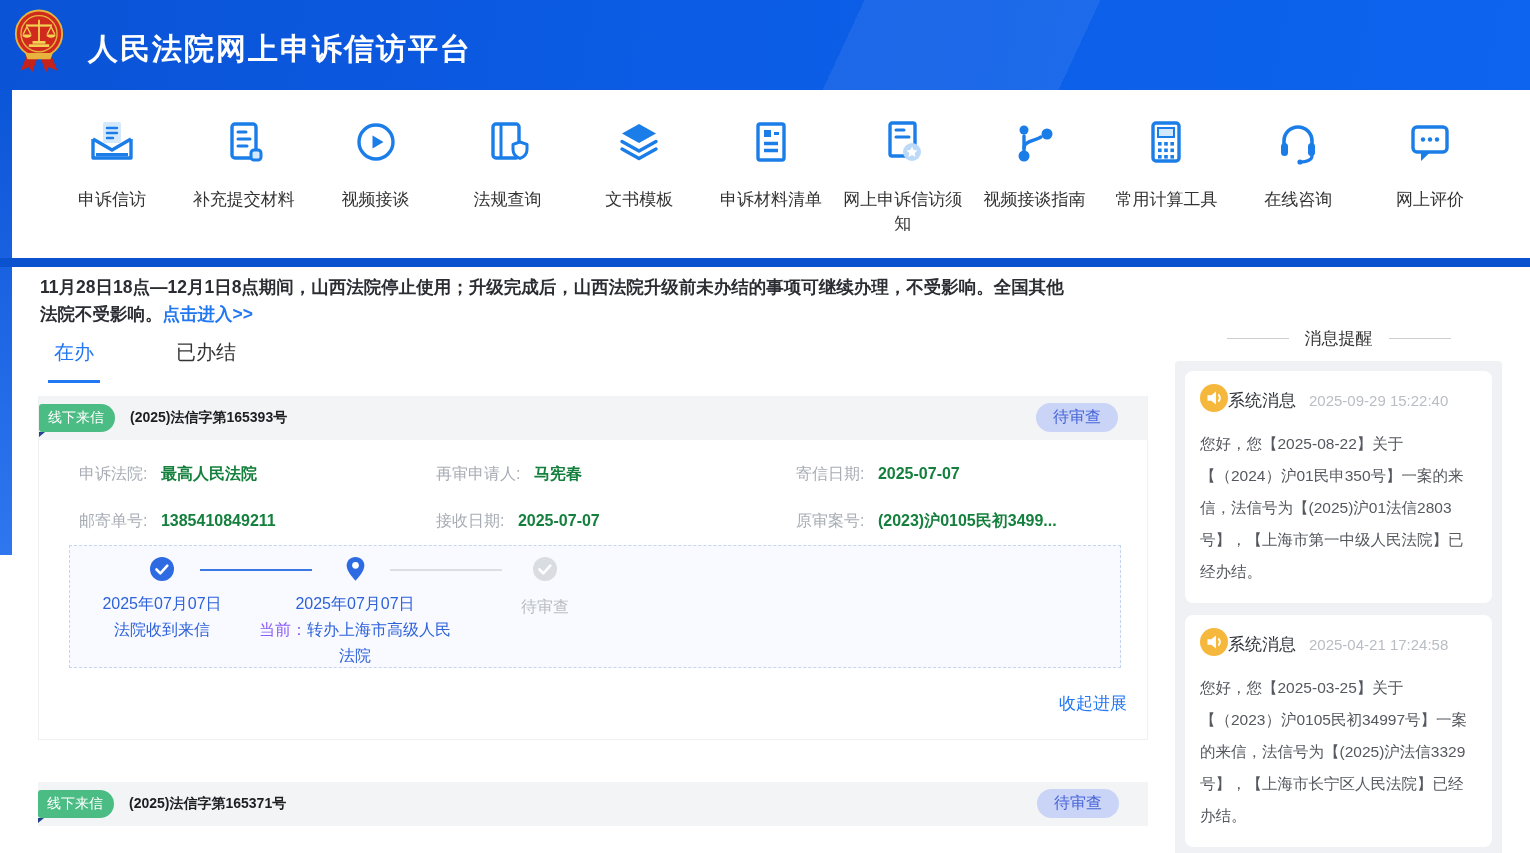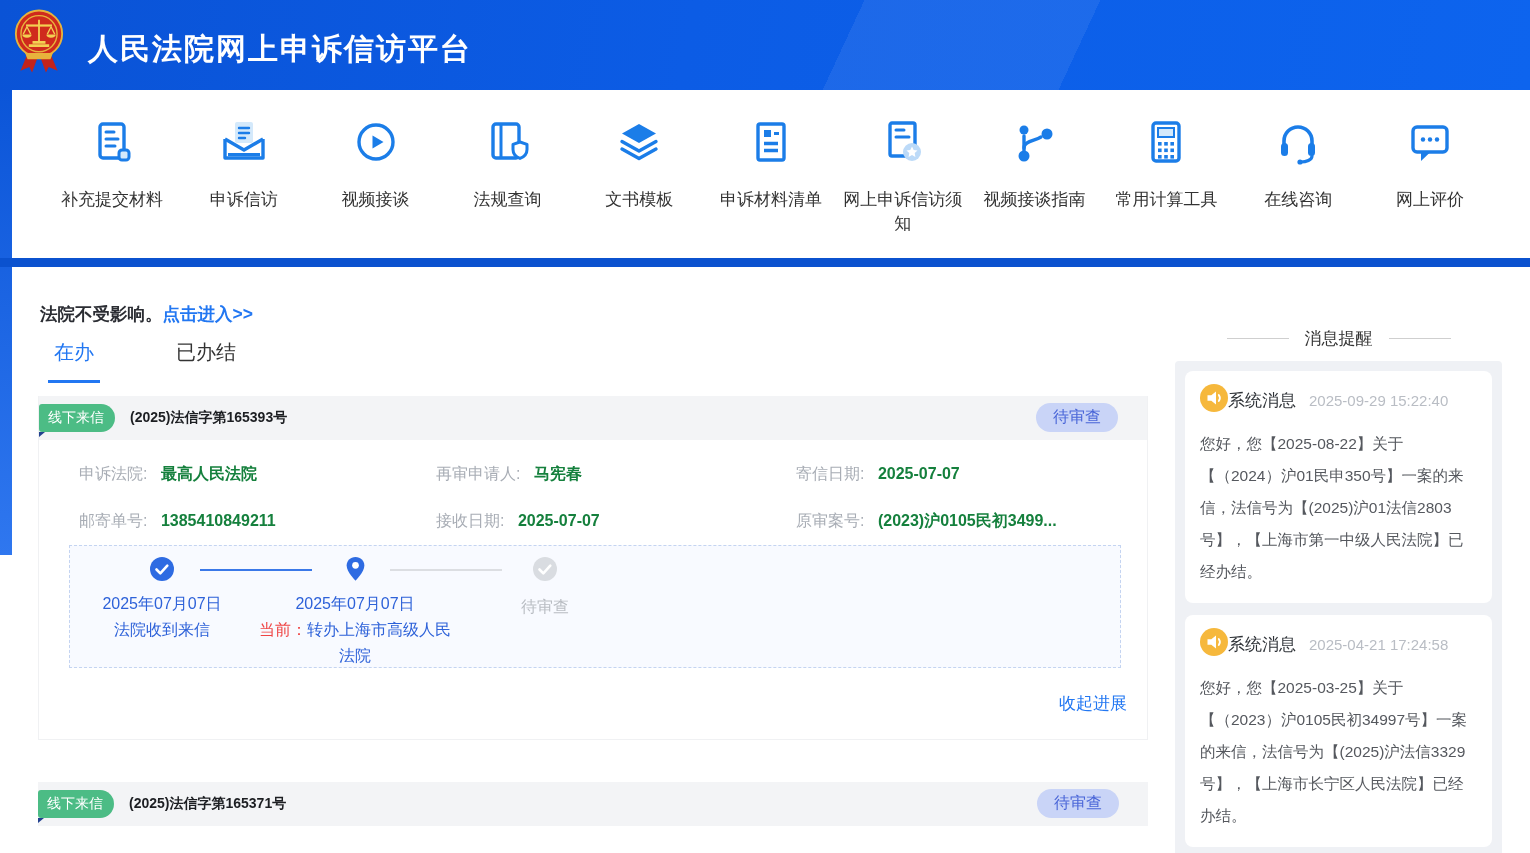--- a/index.html
+++ b/index.html
@@ -56,21 +56,21 @@
   .f-value { color:#15803d; font-weight:700; margin-left:9px; }
   .r1 { top:24px; } .r2 { top:71px; }
   .c1 { left:40px; } .c2 { left:397px; } .c3 { left:757px; }
 
   .timeline { position:absolute; left:30px; top:149px; width:1052px; height:123px;
     background:#f8faff; border:1px dashed #c4d4f1; }
   .step { position:absolute; top:10px; width:200px; text-align:center; }
   .step-icon { height:28px; }
   .step-date { margin-top:7px; font-size:16px; color:#2e62d9; line-height:26px; }
   .step-label { font-size:16px; color:#2e62d9; line-height:26px; }
-  .step .red { color:#ef4444; }
+  .step .red { color:#8b5cf6; }
   .step.pending .step-label { color:#b9bdc3; margin-top:10px; }
   .s1 { left:-8px; } .s2 { left:185px; } .s3 { left:375px; }
   .conn { position:absolute; top:23px; height:2px; }
   .conn.blue { left:130px; width:112px; background:#3a78e8; }
   .conn.grey { left:320px; width:112px; background:#dcdee2; }
 
   .collapse { position:absolute; right:20px; top:296px; font-size:17px; color:#2277f2; cursor:pointer; }
 
   
   .sidebar { position:absolute; left:1163px; top:48px; width:327px; height:538px; overflow:hidden; }
@@ -110,36 +110,36 @@
   </div>
 </div>
 
 <div class="left-strip"></div>
 <div class="gap-strip"></div>
 
 <div class="nav">
 
   <div class="nav-item">
     <span><svg viewBox="0 0 48 48">
-      <rect x="12" y="6" width="24" height="34" rx="3" fill="none" stroke="#1b7de8" stroke-width="3.4"></rect>
-      <path d="M18 14h8M18 21h12M18 28h9" stroke="#1b7de8" stroke-width="3" stroke-linecap="round"></path>
-      <rect x="31" y="32" width="10" height="10" rx="3" fill="#d4e9fb" stroke="#1b7de8" stroke-width="3"></rect>
-        </svg></span>
-    <span class="nav-label">补充提交材料</span>
-  </div>
-
-  <div class="nav-item">
-    <span><svg viewBox="0 0 48 48">
       <rect x="15" y="4" width="18" height="21" rx="2" fill="#d4e9fb"></rect>
       <path d="M19 10h10M19 15h10M19 20h6" stroke="#1b7de8" stroke-width="2.4" stroke-linecap="round"></path>
       <path d="M5 21l19 11 19-11" fill="none" stroke="#1b7de8" stroke-width="3.4" stroke-linejoin="round"></path>
       <path d="M5 21v19h38V21" fill="none" stroke="#1b7de8" stroke-width="3.4" stroke-linejoin="round"></path>
       <path d="M8 35h32v3.2H8z" fill="#1b7de8"></path>
         </svg></span>
     <span class="nav-label">申诉信访</span>
+  </div>
+
+  <div class="nav-item">
+    <span><svg viewBox="0 0 48 48">
+      <rect x="12" y="6" width="24" height="34" rx="3" fill="none" stroke="#1b7de8" stroke-width="3.4"></rect>
+      <path d="M18 14h8M18 21h12M18 28h9" stroke="#1b7de8" stroke-width="3" stroke-linecap="round"></path>
+      <rect x="31" y="32" width="10" height="10" rx="3" fill="#d4e9fb" stroke="#1b7de8" stroke-width="3"></rect>
+        </svg></span>
+    <span class="nav-label">补充提交材料</span>
   </div>
 
   <div class="nav-item">
     <span><svg viewBox="0 0 48 48">
       <circle cx="24" cy="24" r="17" fill="none" stroke="#1b7de8" stroke-width="3.4"></circle>
       <path d="M20.5 17.5L31.5 24l-11 6.5z" fill="#1b7de8"></path>
         </svg></span>
     <span class="nav-label">视频接谈</span>
   </div>
 
@@ -230,21 +230,21 @@
           <circle cx="24" cy="21.5" r="2.2" fill="#1b7de8"></circle>
           <circle cx="31" cy="21.5" r="2.2" fill="#1b7de8"></circle>
         </svg></span>
     <span class="nav-label">网上评价</span>
   </div>
 </div>
 
 <div class="content">
 
   <div class="notice">
-    <br>
+    <span>11月28日18点—12月1日8点期间，山西法院停止使用；升级完成后，山西法院升级前未办结的事项可继续办理，不受影响。全国其他</span><br>
     <span>法院不受影响。</span><a>点击进入&gt;&gt;</a>
   </div>
 
   <div class="tabs">
     <div class="tab active">在办</div>
     <div class="tab">已办结</div>
   </div>
 
   <div class="card card1">
     <div class="card-head">

